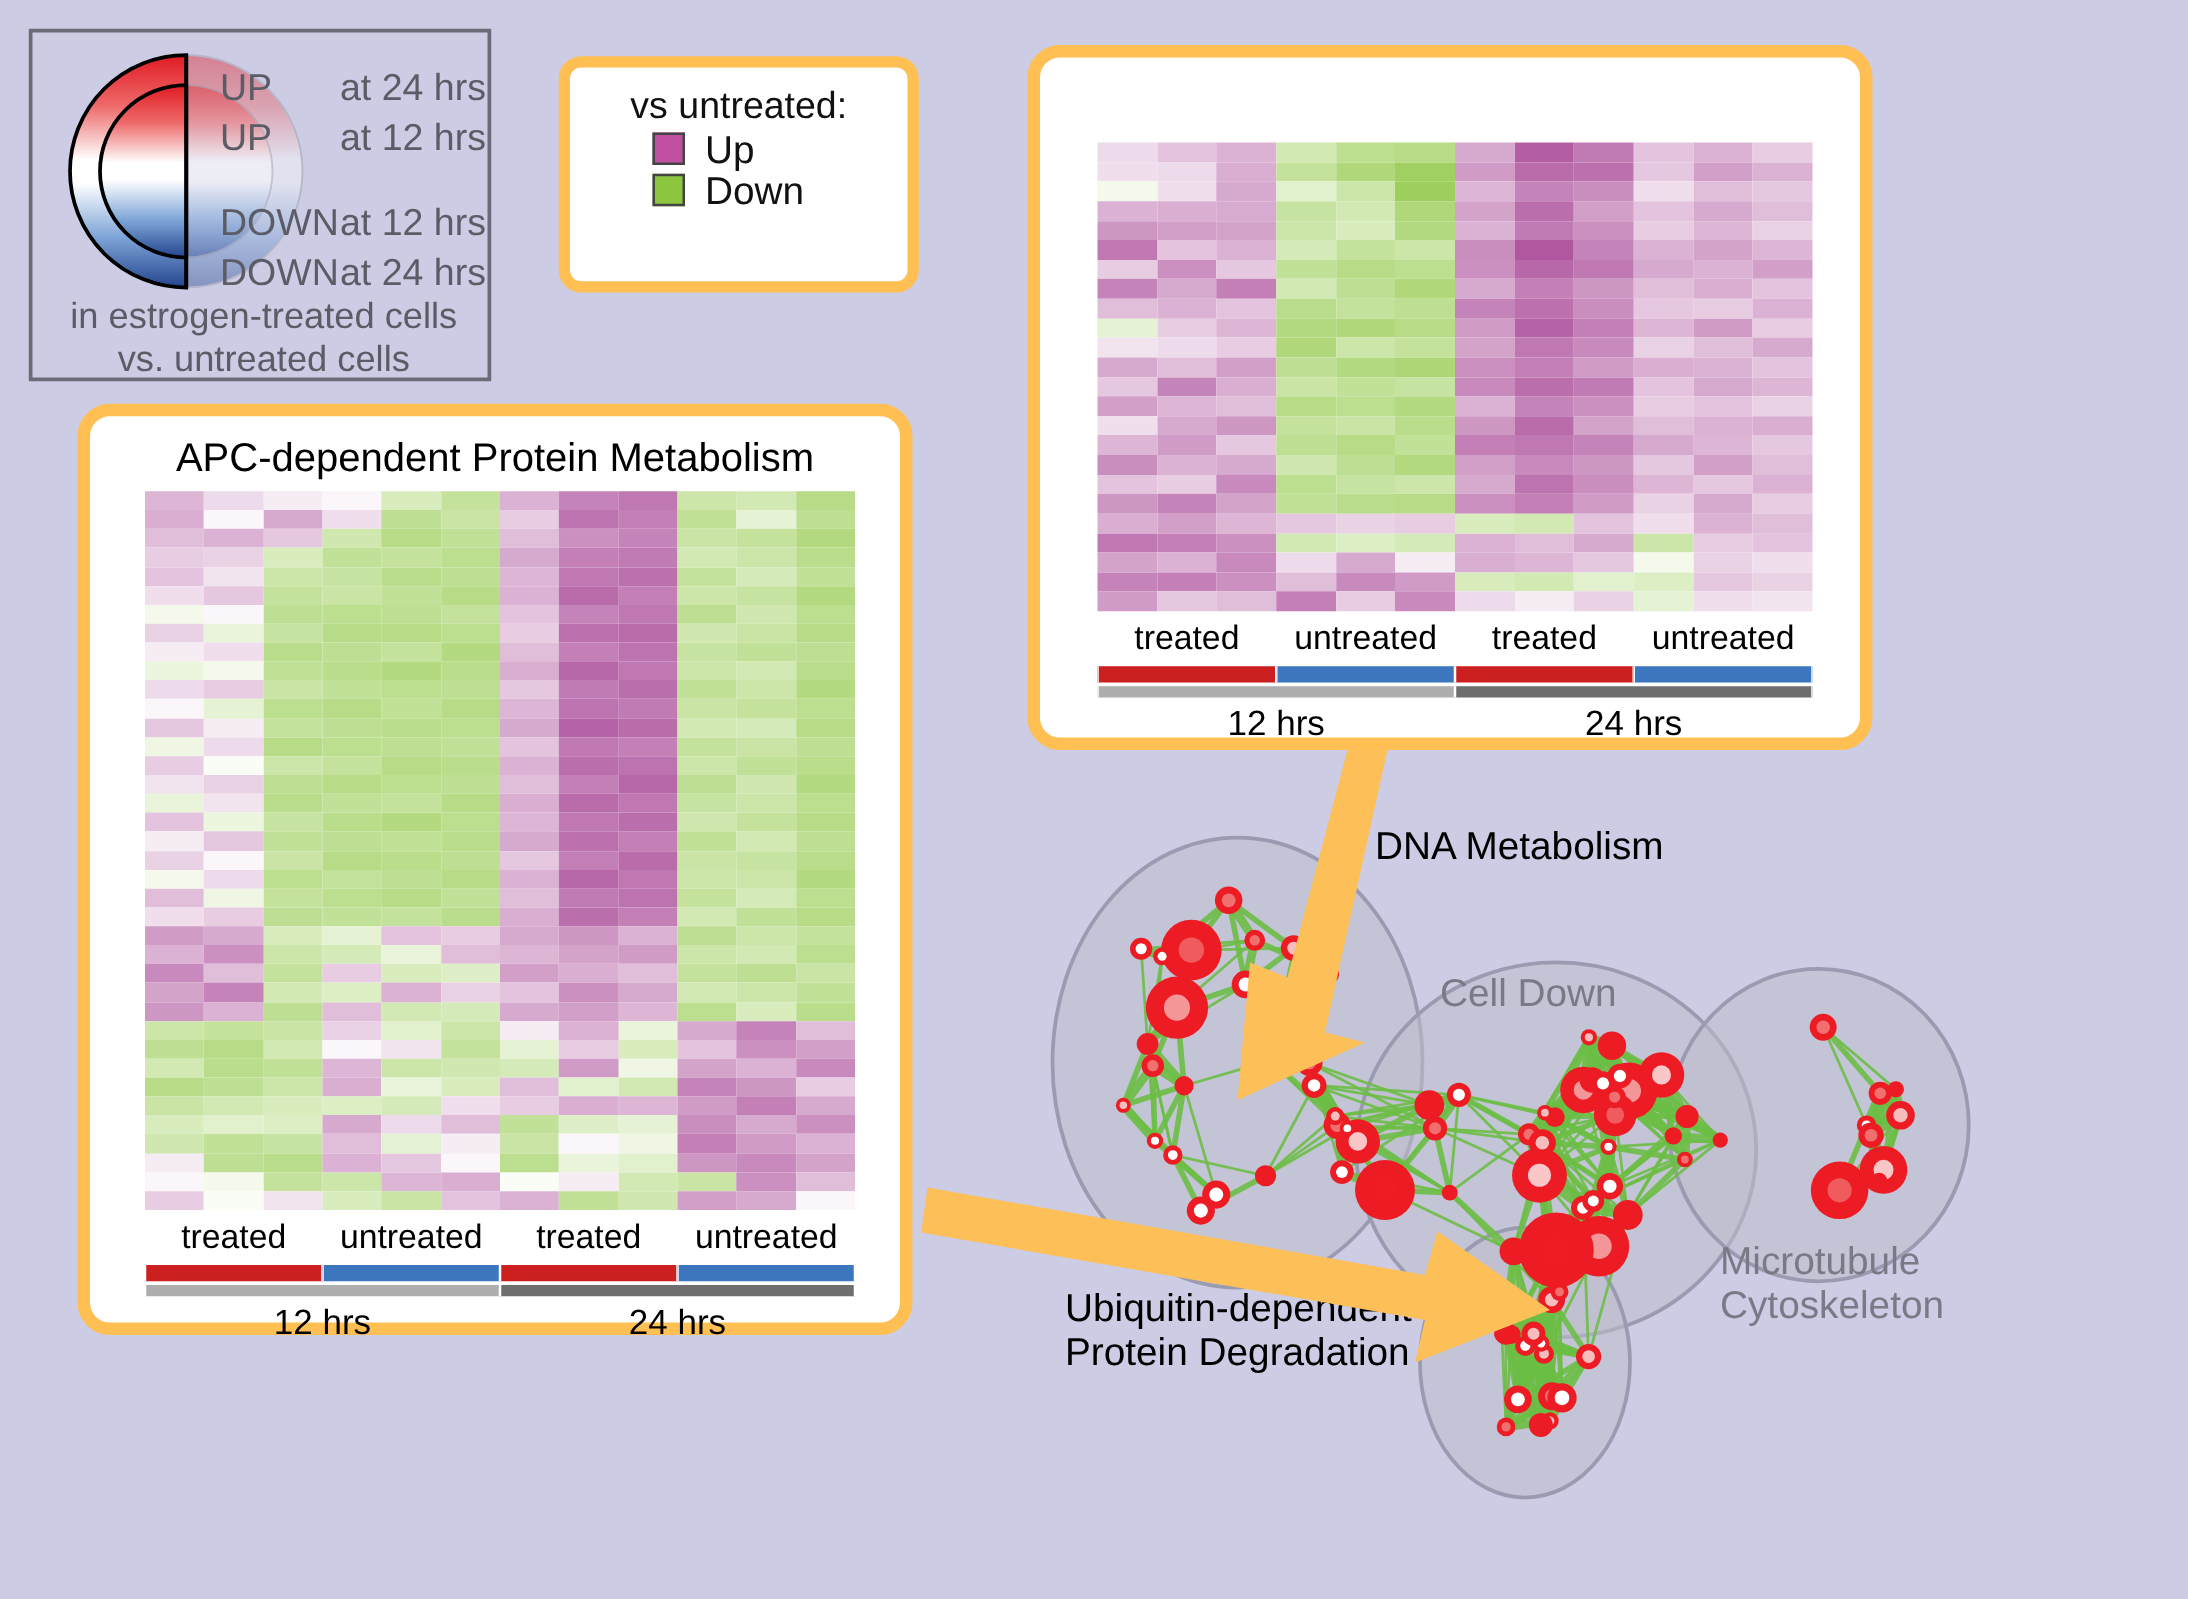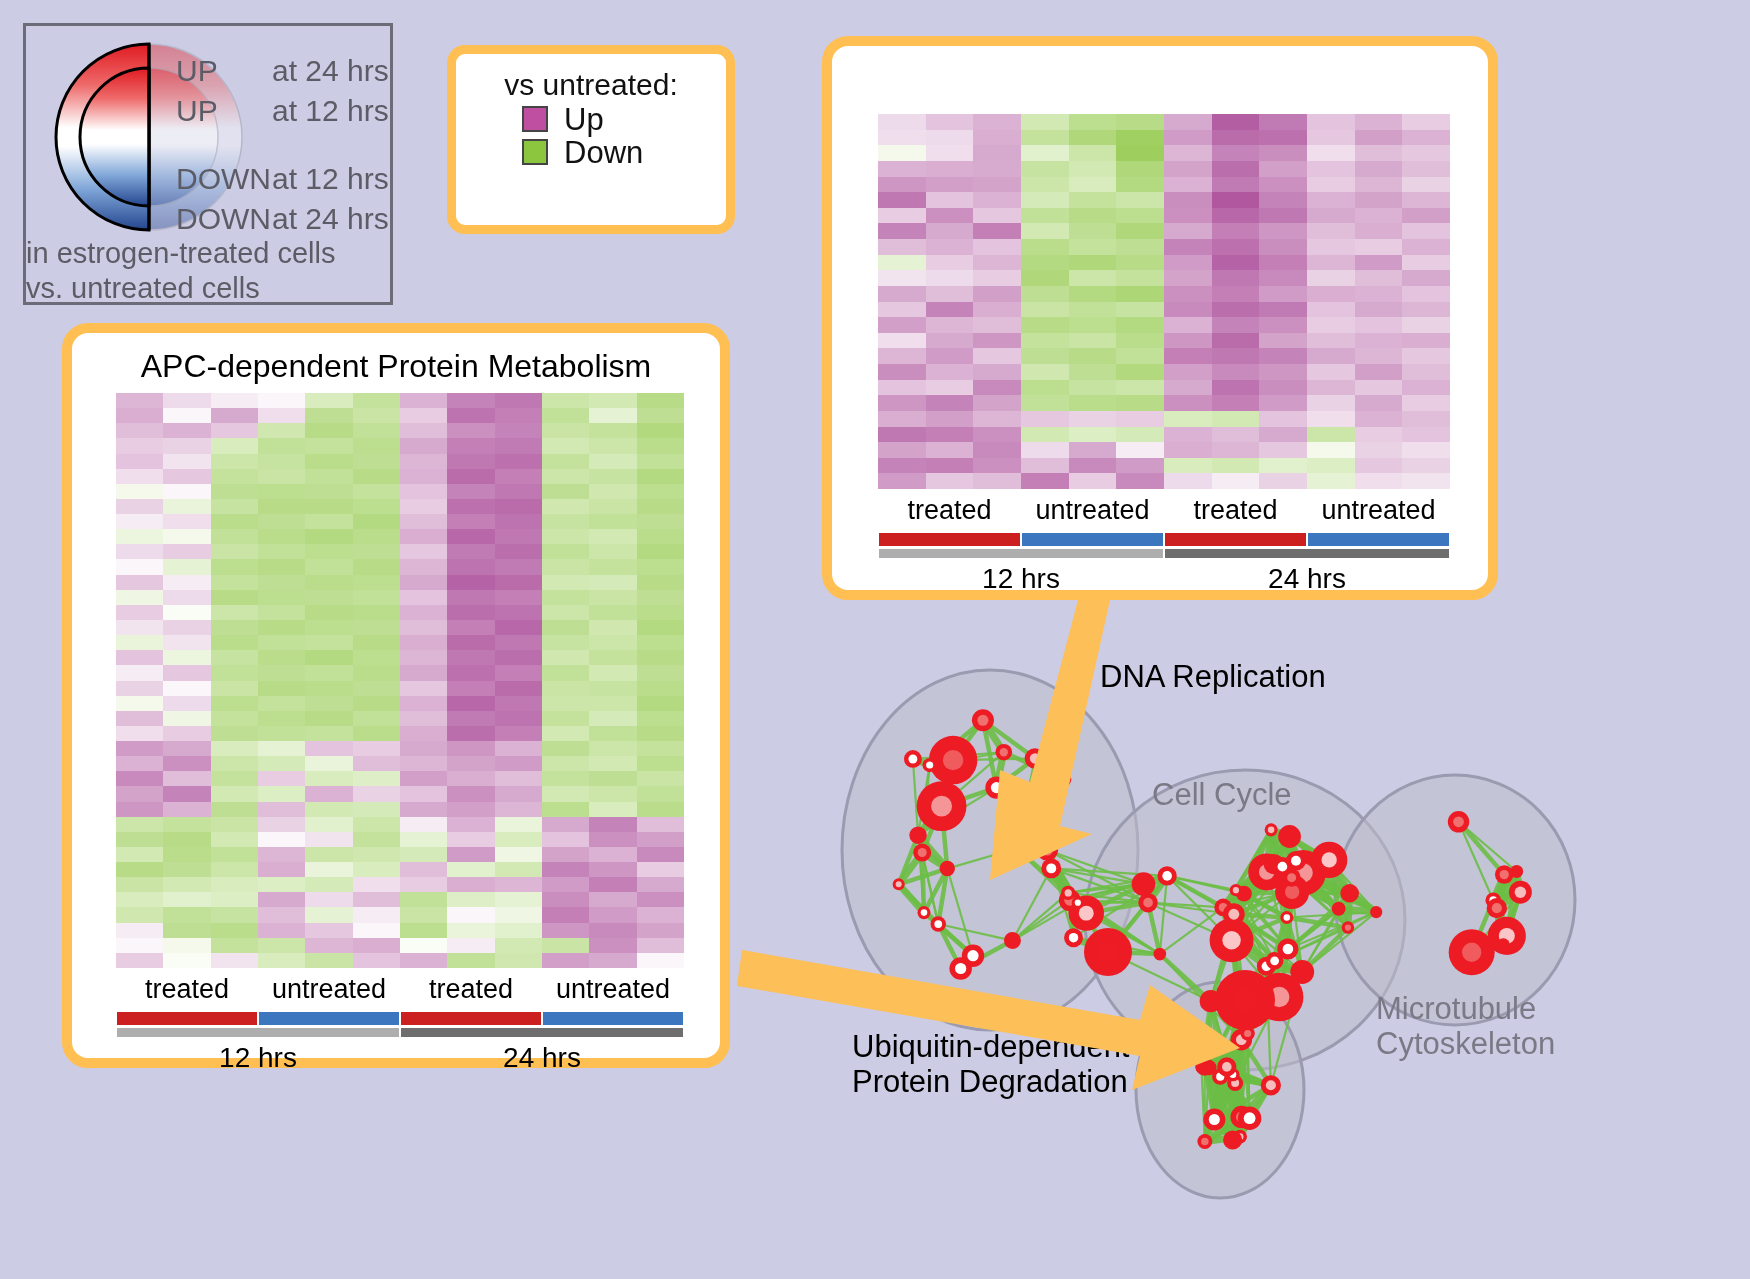--- a/index.html
+++ b/index.html
@@ -17,21 +17,21 @@
     position:absolute;left:23px;top:23px;width:370px;height:282px;
     background:#ccccE4;border:3px solid #6c6c78;box-sizing:border-box;
   }
   #key-wheel-wrap{position:absolute;left:26px;top:14px;width:195px;height:195px;}
   #key-labels{position:absolute;left:150px;top:30px;width:215px;}
   .key-row{display:flex;align-items:baseline;height:40px;}
   .key-word{width:96px;font-size:30px;color:#5c5c66;line-height:1;}
   .key-when{font-size:30px;color:#5c5c66;line-height:1;}
   .key-gap{height:28px;}
   #key-caption{
-    position:absolute;left:0;top:210px;width:370px;text-align:left;
+    position:absolute;left:0;top:210px;width:370px;text-align:center;
     font-size:29px;color:#5c5c66;line-height:1.2;
   }
 
   
   #legend-box{
     position:absolute;left:447px;top:45px;width:288px;height:189px;
     border:9px solid #FFBF52;border-radius:18px;background:#fff;box-sizing:border-box;
     padding:14px 0 0 0;
   }
   #legend-title{font-size:30px;color:#111;text-align:center;line-height:1.12;}
@@ -1514,22 +1514,22 @@
         <circle cx="457.64662043176554" cy="413.4788522967473" r="7.163203239982577" fill="#ED1C24"></circle>
         <circle cx="457.64662043176554" cy="413.4788522967473" r="3.5816016199912886" fill="#F07070"></circle>
         <circle cx="442.64971861555165" cy="520.024321661715" r="9.561053754557415" fill="#ED1C24"></circle>
         <circle cx="459.602990745901" cy="498.24129656934286" r="11.736586871434277" fill="#ED1C24"></circle>
         <circle cx="459.602990745901" cy="498.24129656934286" r="5.868293435717138" fill="#FFFFFF"></circle>
         <circle cx="318" cy="332" r="24" fill="#ED1C24"></circle>
         <circle cx="318" cy="332" r="10.08" fill="#ED1C24" fill-opacity="0.75"></circle>
         <circle cx="455" cy="380" r="30" fill="#ED1C24"></circle>
         <circle cx="455" cy="380" r="12.6" fill="#ED1C24" fill-opacity="0.75"></circle>
       </svg>
-    <div class="net-label" id="label-dna">DNA Replication</div>
-    <div class="net-label" id="label-cellcycle">Cell Cycle</div>
+    <div class="net-label" id="label-dna">DNA Metabolism</div>
+    <div class="net-label" id="label-cellcycle">Cell Down</div>
     <div class="net-label" id="label-microtubule">Microtubule
 Cytoskeleton</div>
     <div class="net-label" id="label-ubiquitin">Ubiquitin-dependent
 Protein Degradation</div>
   </div>
 
   <svg id="arrows" viewBox="0 0 1750 1279">
     <path d="M1078 600 L1110 600 L1060 826 L1092 834 L990 880 L1000 770 L1030 782 Z" fill="#FDBF57"></path>
     <path d="M742 950 L1140 1020 L1150 985 L1240 1048 L1132 1090 L1140 1056 L737 986 Z" fill="#FDBF57"></path>
   </svg>

